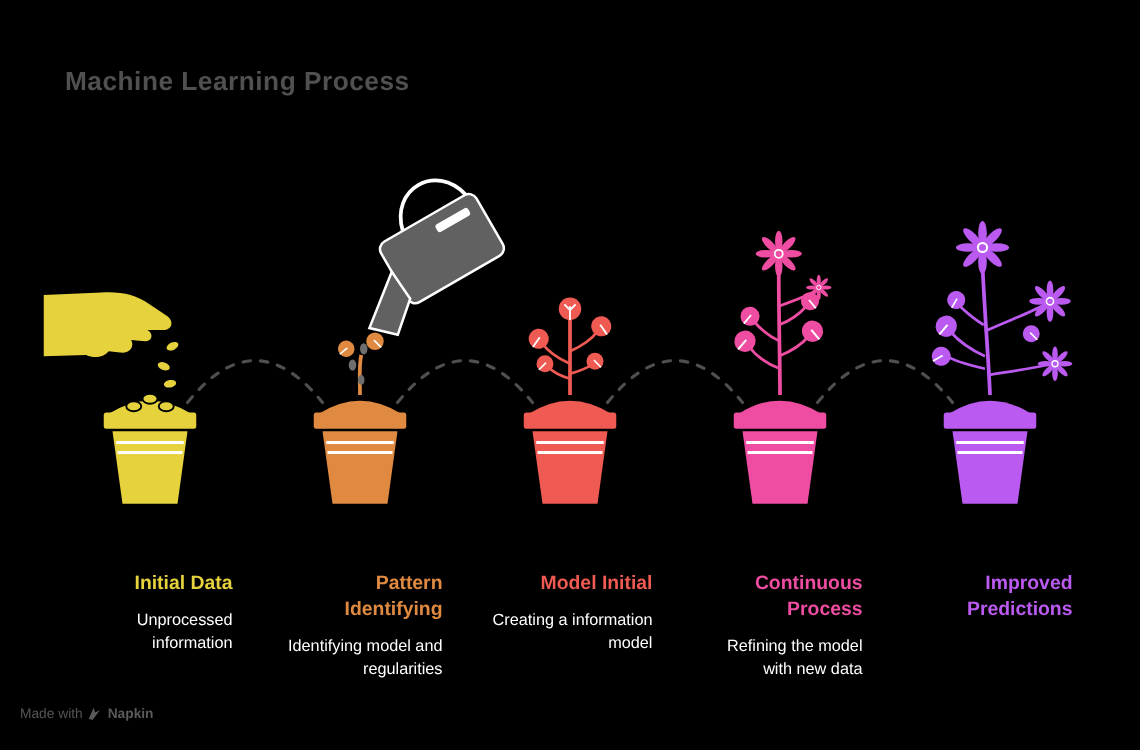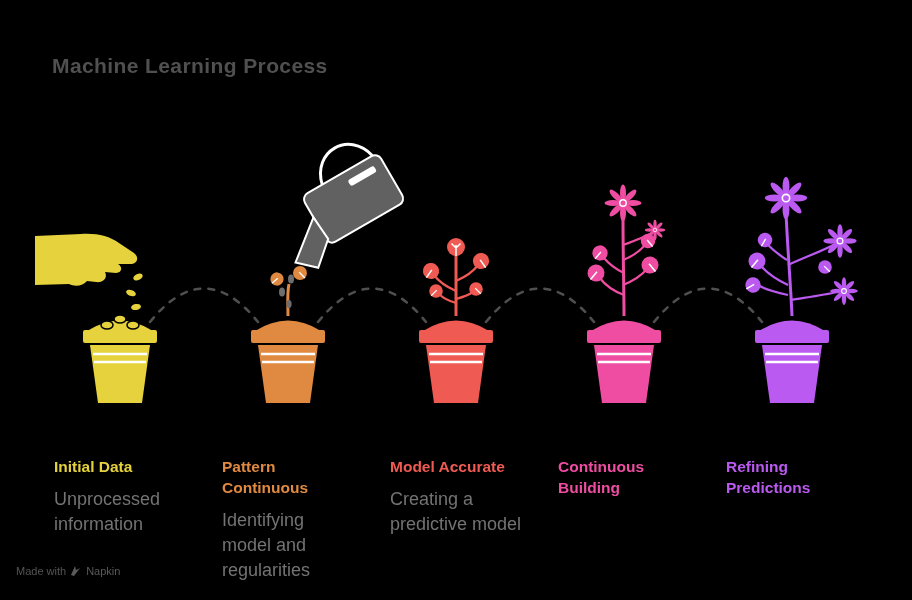--- a/index.html
+++ b/index.html
@@ -7,34 +7,34 @@
     width:912px;height:600px;background:#000;
     font-family:"Liberation Sans",sans-serif;
     position:relative;overflow:hidden;
   }
   .title{
     position:absolute;top:54px;left:16px;width:100%;
     text-align:left;font-size:21px;font-weight:700;
     color:#505050;letter-spacing:.4px;padding-left:36px;
   }
   .connectors{position:absolute;left:0;top:0;pointer-events:none}
-  .stage{position:absolute;top:95px;width:176px;text-align:left}
+  .stage{position:absolute;top:95px;width:176px;text-align:right}
   .s0{left:32px;color:#e5d23c}
   .s1{left:200px;color:#e08a41}
   .s2{left:368px;color:#ef5a52}
   .s3{left:536px;color:#ee4da2}
   .s4{left:704px;color:#bb5af0}
   .art{display:block;margin:0 auto;overflow:visible;fill:currentColor}
   .label{margin:52px auto 0;max-width:132px;font-size:15.5px;font-weight:700;line-height:1.35}
-  .desc{margin:9px auto 0;max-width:132px;font-size:18px;line-height:1.4;color:#737373}
+  .desc{margin:9px auto 0;max-width:132px;font-size:13px;line-height:1.4;color:#ffffff}
   .footer{
     position:absolute;left:16px;top:565px;display:flex;align-items:center;gap:4px;
     color:#555;font-size:11px;
   }
-  .footer .brand{font-weight:400;color:#5a5a5a}
+  .footer .brand{font-weight:700;color:#5a5a5a}
 </style>
 </head>
 <body>
 
 <svg width="0" height="0" style="position:absolute" aria-hidden="true">
   <defs>
     <g id="flower8">
       <ellipse rx="3" ry="8.5" cy="-10"></ellipse>
       <ellipse rx="3" ry="8.5" cy="-10" transform="rotate(45)"></ellipse>
       <ellipse rx="3" ry="8.5" cy="-10" transform="rotate(90)"></ellipse>
@@ -107,21 +107,21 @@
       <rect x="-48" y="-20" width="88" height="56" rx="7"></rect>
       <path d="M-48 4 L-86 34 L-69 50 L-46 30 Z"></path>
       <rect x="0" y="-11" width="30" height="7" rx="2.5" fill="#fff" stroke="none"></rect>
     </g>
     <g fill="#6e6e6e">
       <ellipse cx="88" cy="184" rx="3" ry="4.5"></ellipse>
       <ellipse cx="79" cy="197" rx="3" ry="4.5"></ellipse>
       <ellipse cx="86" cy="209" rx="2.6" ry="4"></ellipse>
     </g>
   </svg>
-  <div class="label">Pattern Continuous</div>
+  <div class="label">Pattern Identifying</div>
   <div class="desc">Identifying model and regularities</div>
 </div>
 
 <div class="stage s2">
   <svg class="art" width="170" height="310" viewBox="0 0 170 310">
     <g>
         <use href="#pot" transform="translate(85,235)"></use>
       </g>
     <g stroke="currentColor" fill="none">
       <path d="M85 221 C85 205 85 190 85 160" stroke-width="3"></path>
@@ -134,22 +134,22 @@
       <use href="#leafc" transform="translate(60,176) rotate(35) scale(0.95)"></use>
       <use href="#leafc" transform="translate(110,166) rotate(-35) scale(0.95)"></use>
       <use href="#leafc" transform="translate(65,196) rotate(45) scale(0.8)"></use>
       <use href="#leafc" transform="translate(105,194) rotate(-45) scale(0.8)"></use>
     </g>
     <g transform="translate(85,152)">
       <circle r="9"></circle>
       <path d="M0 9 L0 -2 M0 1 L-4.5 -3.5 M0 1 L4.5 -3.5" stroke="#fff" stroke-width="1.5" fill="none"></path>
     </g>
   </svg>
-  <div class="label">Model Accurate</div>
-  <div class="desc">Creating a predictive model</div>
+  <div class="label">Model Initial</div>
+  <div class="desc">Creating a information model</div>
 </div>
 
 <div class="stage s3">
   <svg class="art" width="170" height="310" viewBox="0 0 170 310">
     <g>
         <use href="#pot" transform="translate(85,235)"></use>
       </g>
     <g stroke="currentColor" fill="none">
       <path d="M85 221 C85 195 84 160 84 122" stroke-width="3"></path>
       <path d="M85 200 C74 196 66 190 60 182" stroke-width="2.2"></path>
@@ -162,21 +162,22 @@
       <use href="#leafc" transform="translate(57,178) rotate(40)"></use>
       <use href="#leafc" transform="translate(61,158) rotate(40) scale(0.9)"></use>
       <use href="#leafc" transform="translate(111,170) rotate(-40)"></use>
       <use href="#leafc" transform="translate(109,146) rotate(-40) scale(0.85)"></use>
     </g>
     <g>
       <use href="#flower8" transform="translate(84,108)"></use>
       <use href="#flower8" transform="translate(116,135) scale(0.55)"></use>
     </g>
   </svg>
-  <div class="label">Continuous Building</div>
+  <div class="label">Continuous Process</div>
+  <div class="desc">Refining the model with new data</div>
 </div>
 
 <div class="stage s4">
   <svg class="art" width="170" height="310" viewBox="0 0 170 310">
     <g>
         <use href="#pot" transform="translate(85,235)"></use>
       </g>
     <g stroke="currentColor" fill="none">
       <path d="M85 221 C84 195 81 160 79 118" stroke-width="3"></path>
       <path d="M81 170 C98 162 118 155 128 149" stroke-width="2.2"></path>
@@ -190,21 +191,21 @@
       <use href="#leafc" transform="translate(46,190) rotate(60) scale(0.9)"></use>
       <use href="#leafc" transform="translate(58,145) rotate(30) scale(0.85)"></use>
       <use href="#leafc" transform="translate(118,172) rotate(-45) scale(0.8)"></use>
     </g>
     <g>
       <use href="#flower8" transform="translate(79,103) scale(1.15)"></use>
       <use href="#flower8" transform="translate(133,146) scale(0.9)"></use>
       <use href="#flower8" transform="translate(137,196) scale(0.75)"></use>
     </g>
   </svg>
-  <div class="label">Refining Predictions</div>
+  <div class="label">Improved Predictions</div>
 </div>
 
 <div class="footer">
   <span>Made with</span>
   <svg width="12" height="12" viewBox="0 0 12 12">
     <path d="M1 10 L5 1 L6 5 L10 3 L4 11 Z" fill="#5a5a5a"></path>
   </svg>
   <span class="brand">Napkin</span>
 </div>
 

